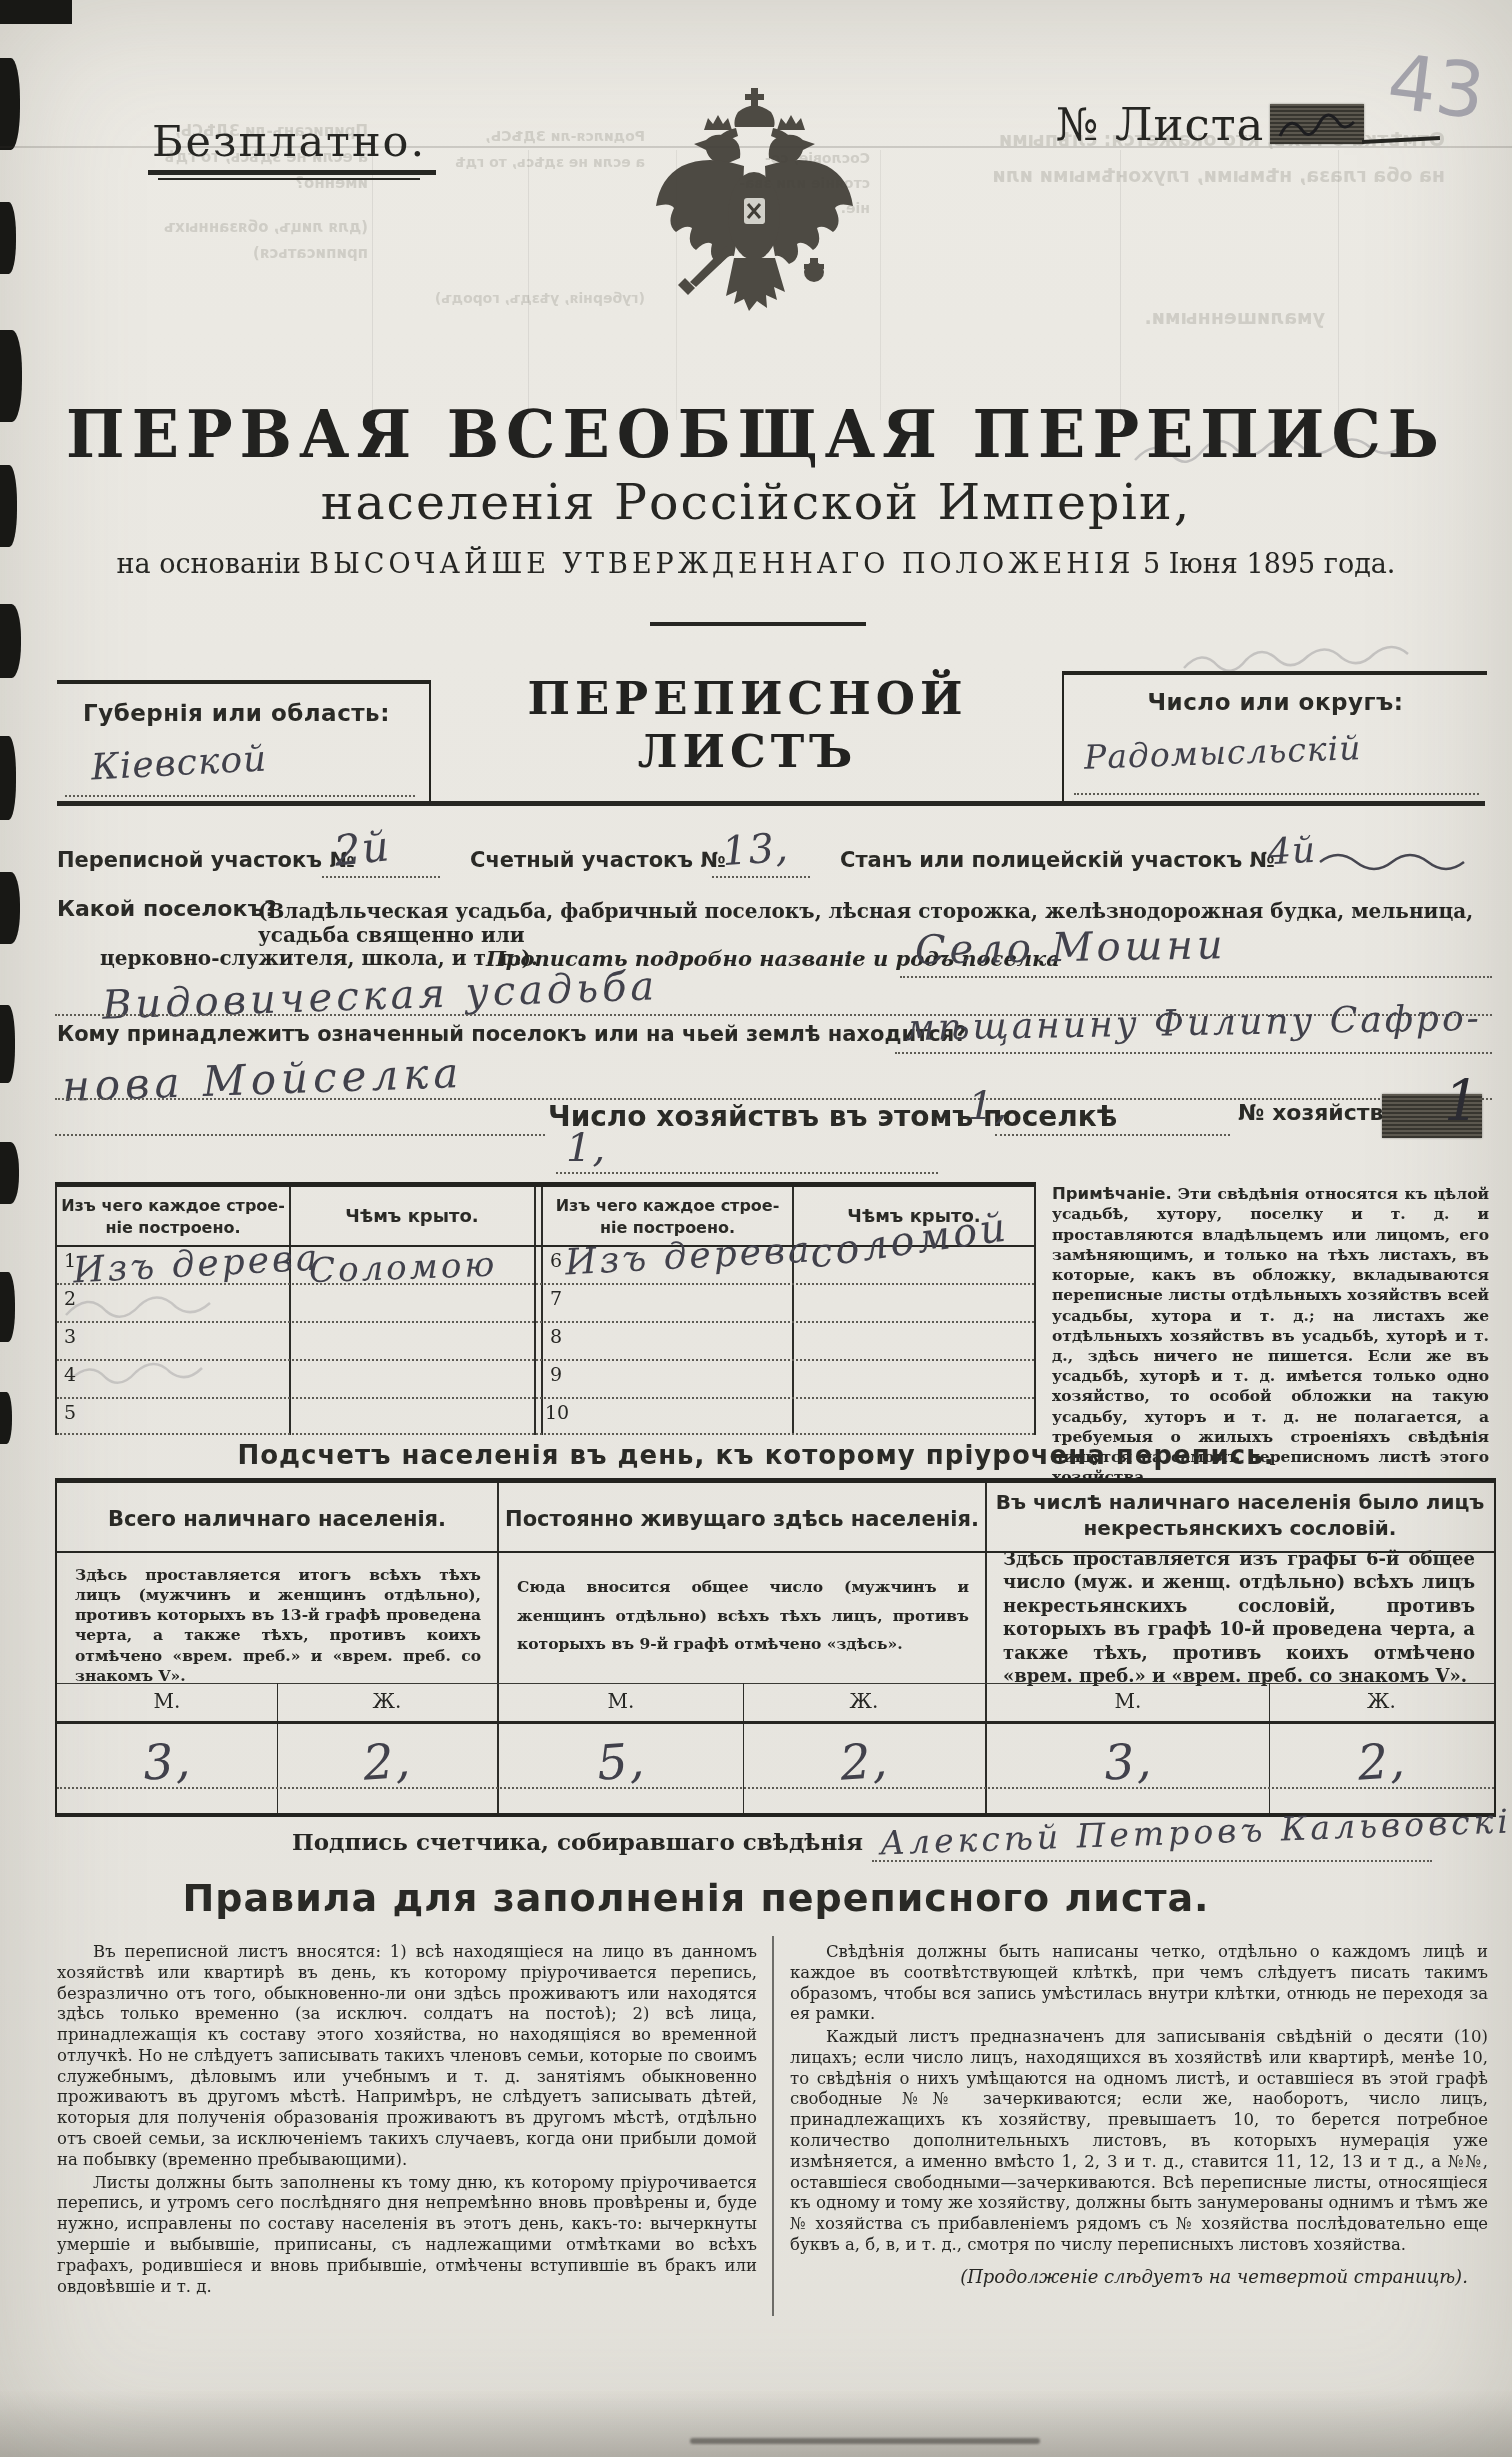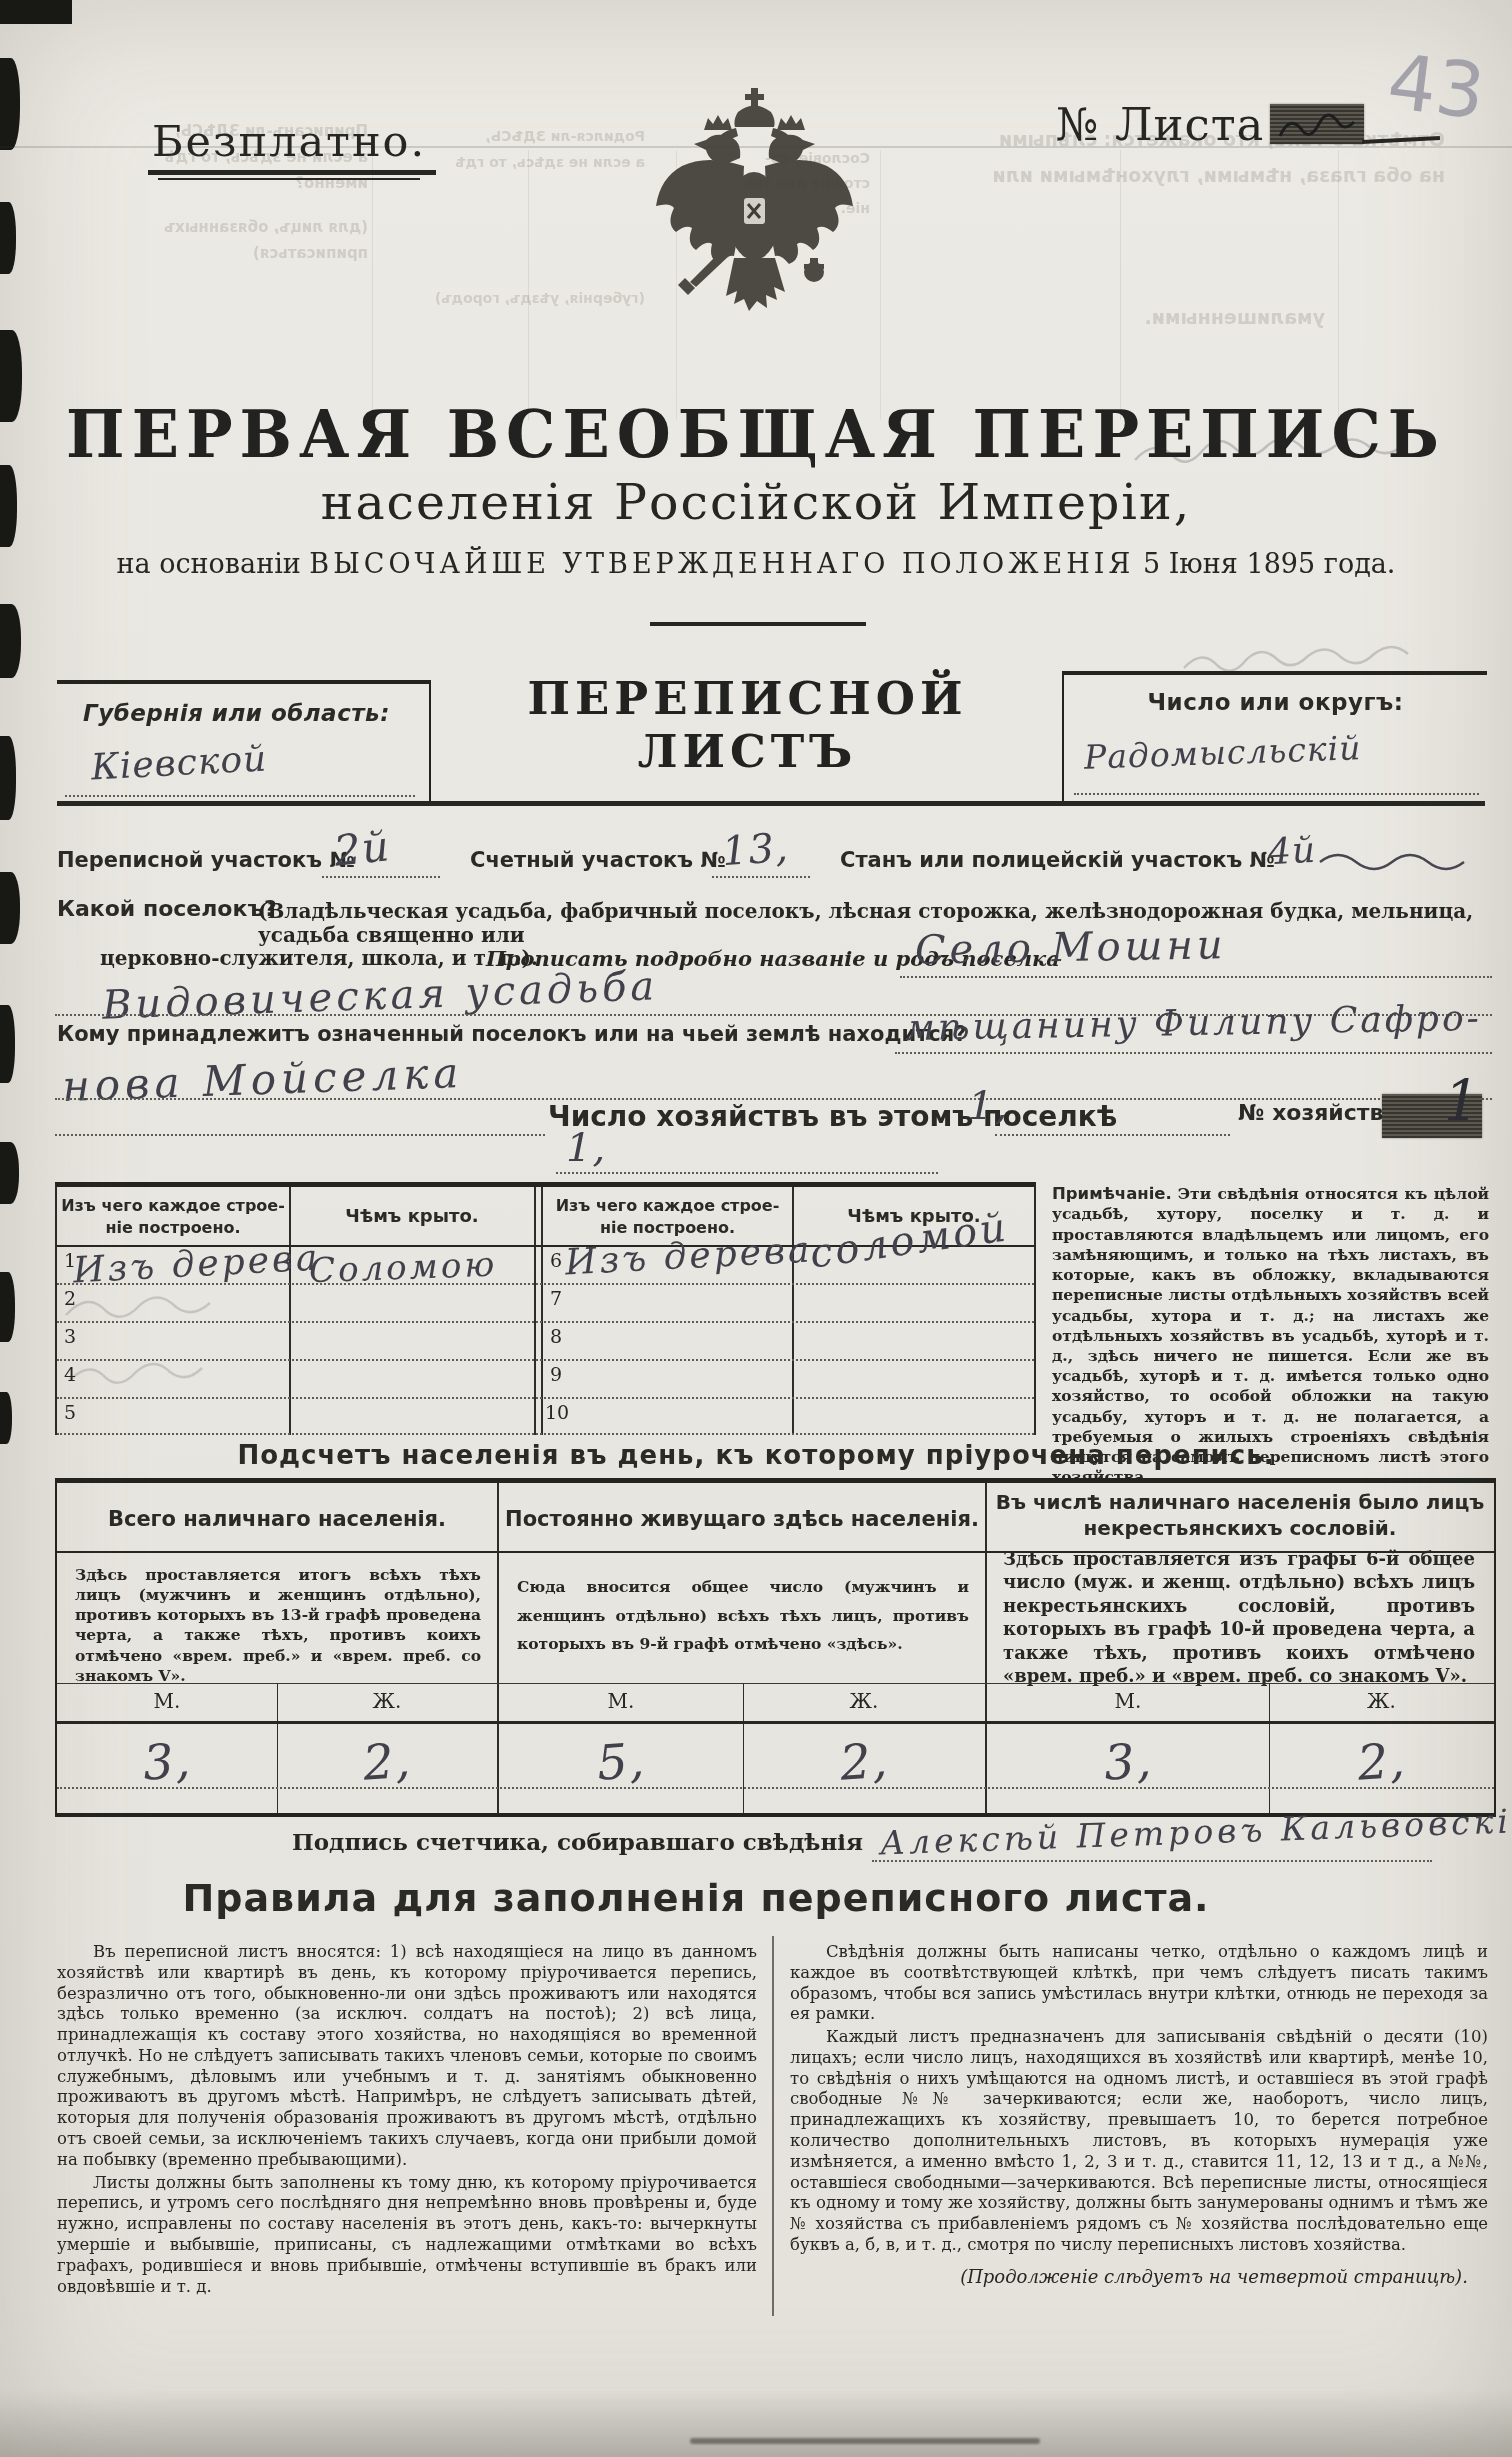--- a/index.html
+++ b/index.html
@@ -136,21 +136,21 @@
   <div class="abs slab center" style="left:0;top:398px;width:1512px;font-size:62px;letter-spacing:7px;transform:scaleY(1.06);">ПЕРВАЯ ВСЕОБЩАЯ ПЕРЕПИСЬ</div>
   <div class="abs serif center" style="left:0;top:474px;width:1512px;font-size:49px;letter-spacing:2px;">населенія Россійской Имперіи,</div>
   <div class="abs center" style="left:0;top:548px;width:1512px;font-size:27px;">
     <span class="serif">на основаніи</span>
     <span class="serif" style="letter-spacing:4px;text-align:center;">ВЫСОЧАЙШЕ УТВЕРЖДЕННАГО ПОЛОЖЕНІЯ</span>
     <span class="serif">5 Іюня 1895 года.</span>
   </div>
   <div class="abs hline" style="left:650px;top:622px;width:216px;height:4px;"></div>
 
   <div class="abs" style="left:57px;top:680px;width:372px;height:121px;border-top:4px solid #24241f;border-right:2px solid #24241f;">
-    <div class="sans" style="font-size:23px;margin:16px 0 0 26px;letter-spacing:.5px;font-style:italic;">Губернія или область:</div>
+    <div class="sans" style="font-size:23px;margin:16px 0 0 26px;letter-spacing:.5px;">Губернія или область:</div>
     <div class="hw" style="position:absolute;left:34px;top:58px;font-size:36px;transform:rotate(-3deg);">Кіевской</div>
     <div class="dots" style="position:absolute;left:8px;right:14px;bottom:8px;"></div>
   </div>
   <div class="abs slab center" style="left:440px;top:672px;width:615px;font-size:45px;letter-spacing:5px;">ПЕРЕПИСНОЙ ЛИСТЪ</div>
   <div class="abs" style="left:1062px;top:671px;width:423px;height:130px;border-top:4px solid #24241f;border-left:2px solid #24241f;">
     <div class="sans center" style="font-size:23px;margin-top:14px;letter-spacing:.5px;">Число или округъ:</div>
     <div class="hw" style="position:absolute;left:20px;top:58px;font-size:33px;transform:rotate(-2deg);">Радомысльскій</div>
     <div class="dots" style="position:absolute;left:10px;right:8px;bottom:10px;"></div>
   </div>
   <div class="abs hline" style="left:57px;top:801px;width:1428px;height:5px;"></div>

